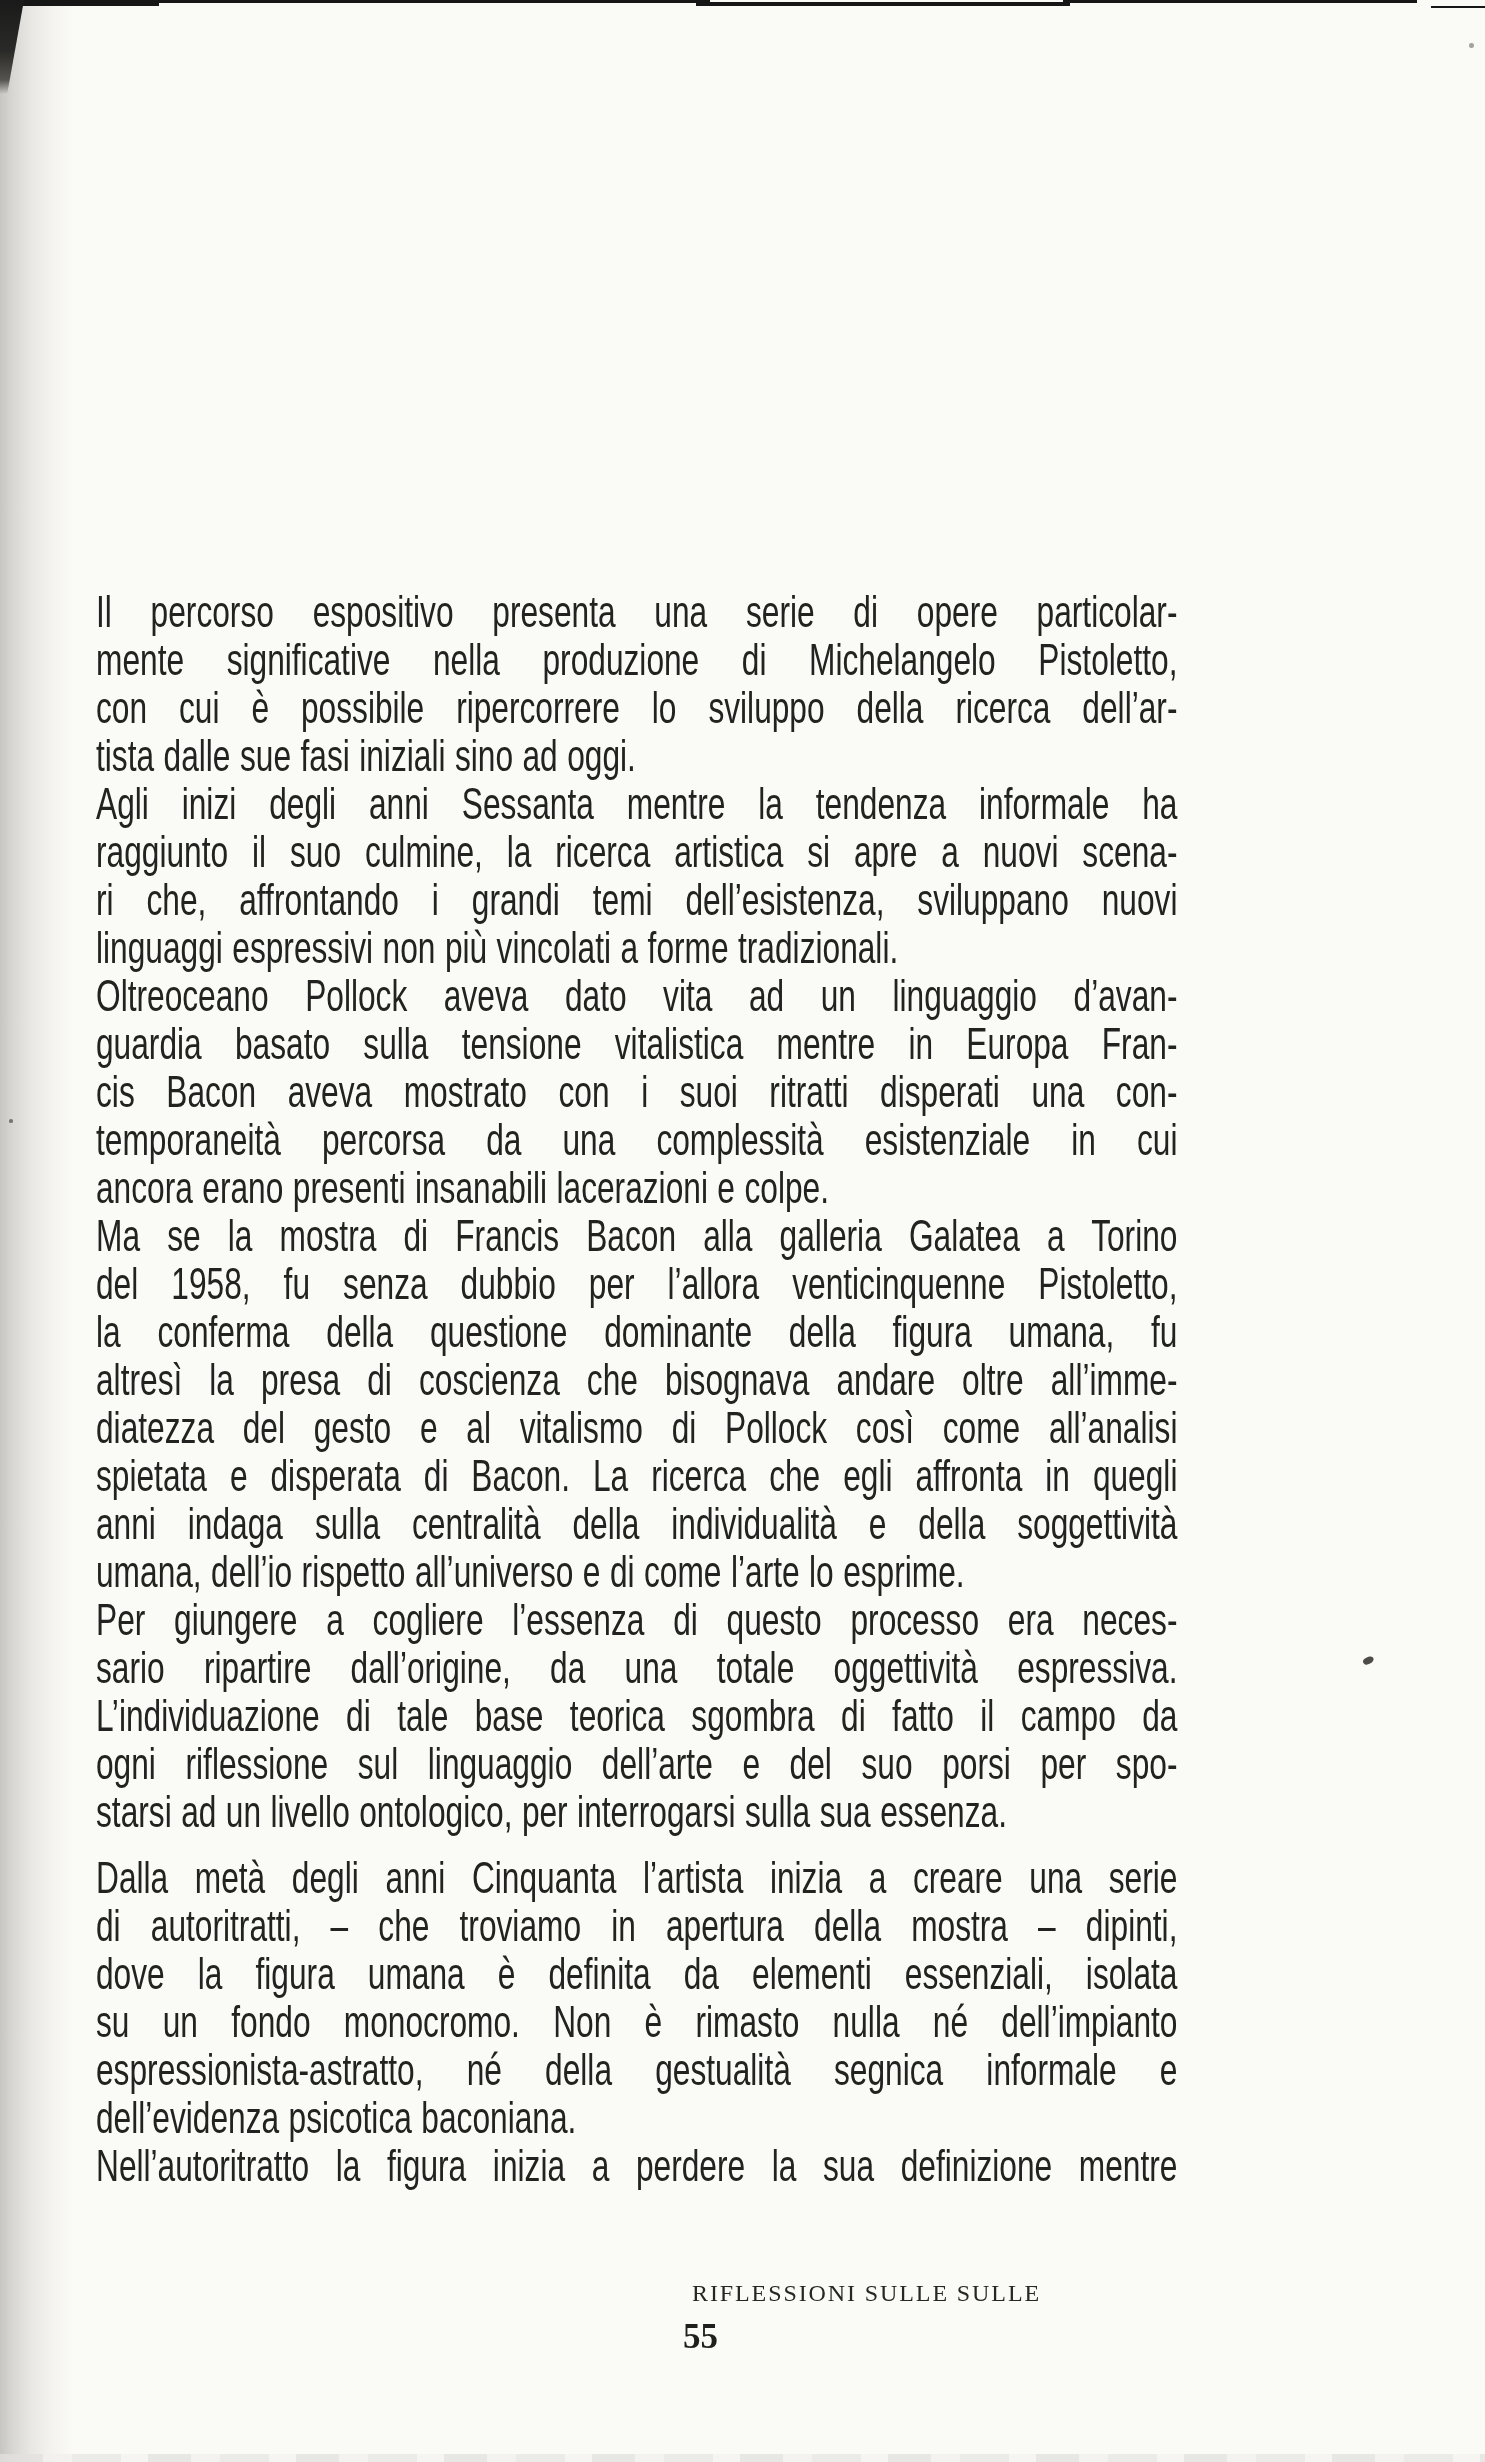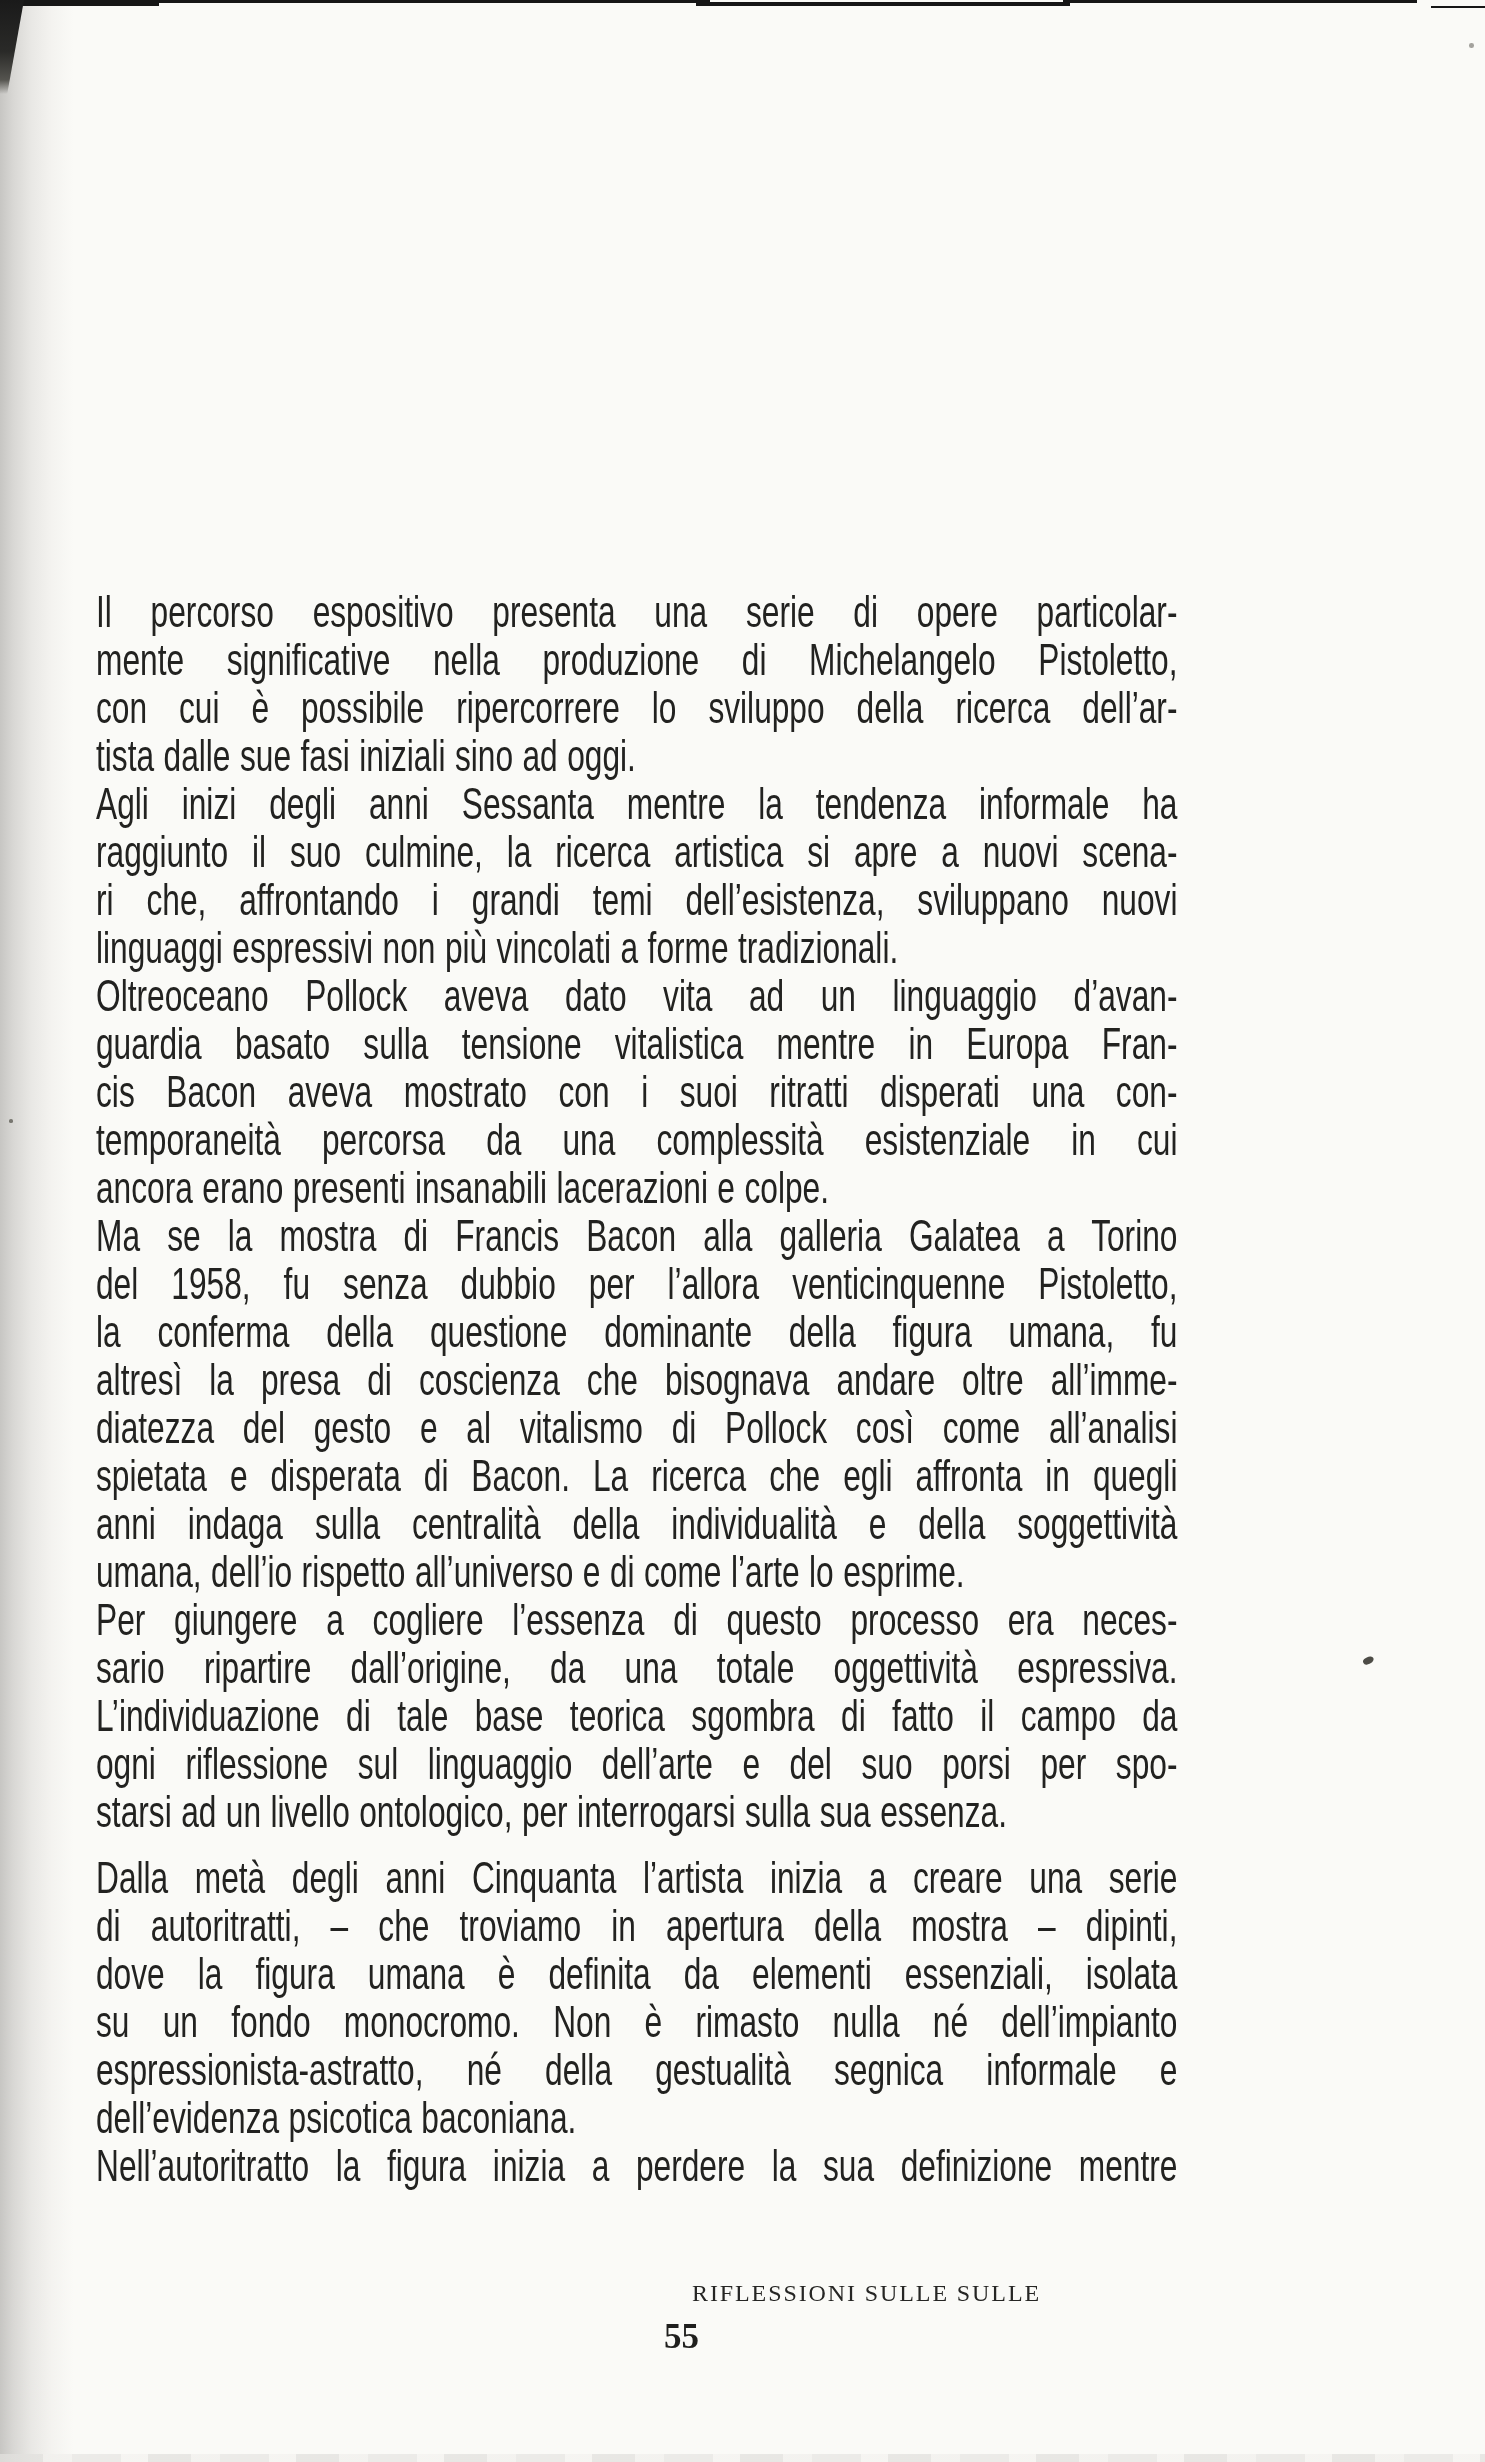--- a/index.html
+++ b/index.html
@@ -48,21 +48,21 @@
   .line{text-align:justify;text-align-last:justify;}
   .line.para-end{text-align-last:left;}
   
   .footer-caption{
     position:absolute;left:692px;top:2280px;
     font-family:"Liberation Serif",serif;
     font-size:24px;letter-spacing:1.9px;color:#262624;
     white-space:nowrap;
   }
   .page-number{
-    position:absolute;left:664px;top:2317px;
+    position:absolute;left:683px;top:2317px;
     font-family:"Liberation Serif",serif;
     font-size:35px;font-weight:bold;color:#1f1f1d;
   }
   
   .speck-right{
     position:absolute;left:1363px;top:1657px;width:11px;height:7.4px;
     background:#4d4c46;border-radius:45% 55% 50% 50%;
     transform:rotate(-28deg);
   }
   .speck-top-right{

